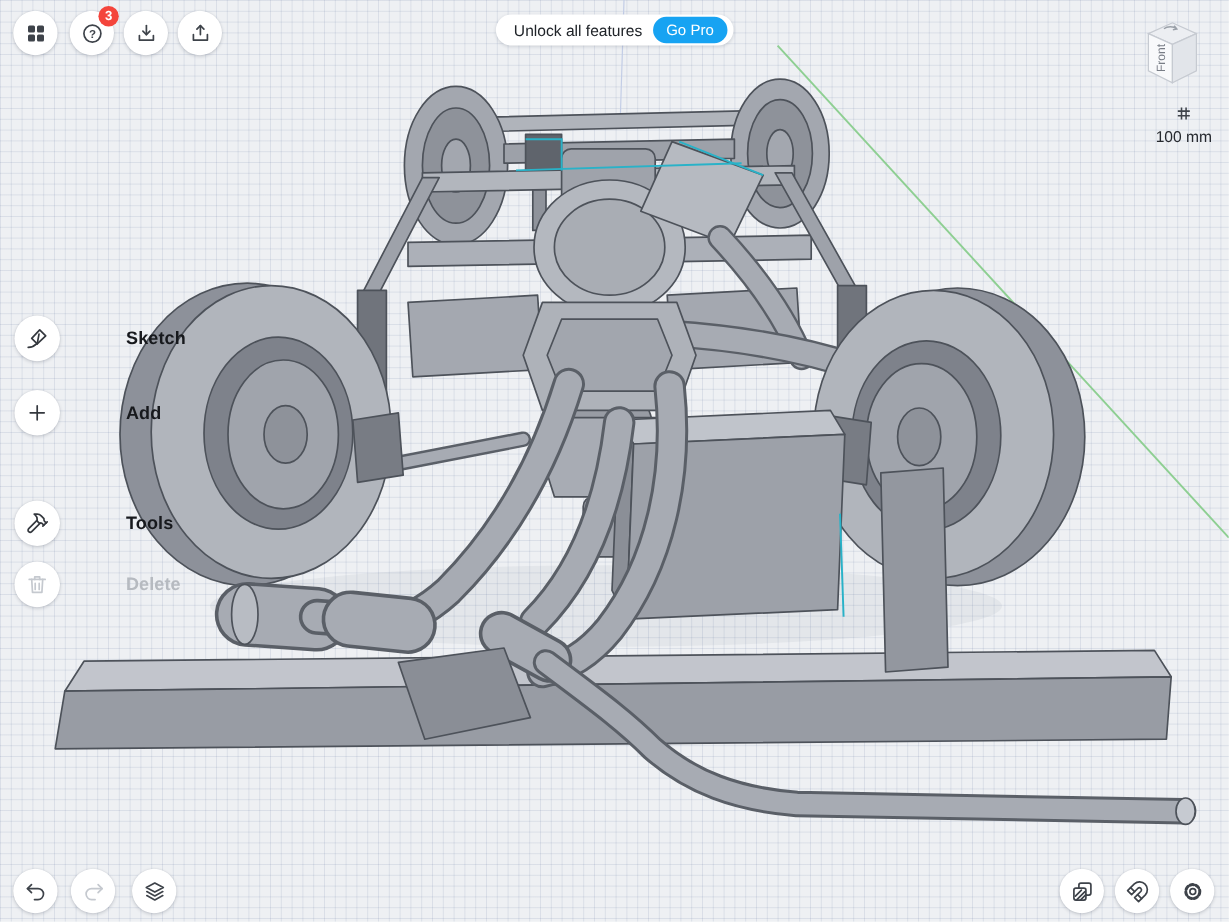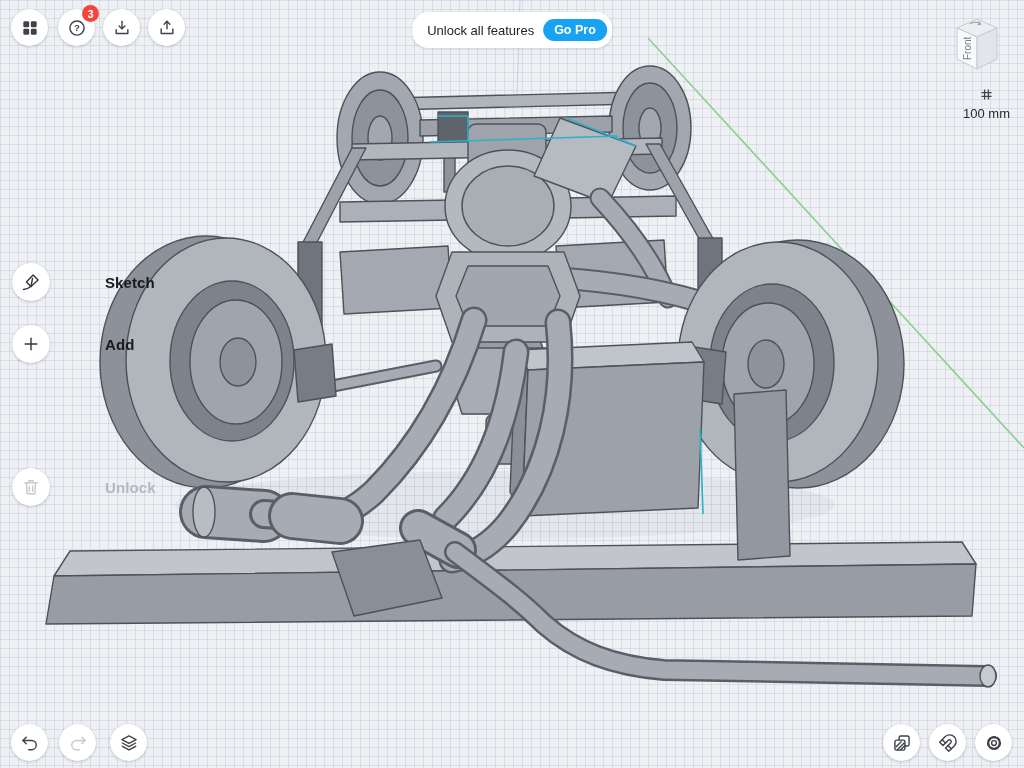--- a/index.html
+++ b/index.html
@@ -32,28 +32,28 @@
   .icon-svg text{fill:currentColor;stroke:none;font:700 11.5px "Liberation Sans",sans-serif;}
 
   .badge{
     position:absolute;top:-4px;right:-4px;width:17px;height:17px;border-radius:50%;
     background:#f4453c;color:#fff;font-size:11px;font-weight:700;
     display:flex;align-items:center;justify-content:center;
   }
 
   .promo{
     position:absolute;top:12px;left:50%;transform:translateX(-50%);
-    height:36px;background:#fff;border-radius:16px;
+    height:26px;background:#fff;border-radius:16px;
     display:flex;align-items:center;gap:9px;padding:0 5px 0 15px;
     box-shadow:0 1px 3px rgba(25,35,55,.16);
     font-size:13px;color:#202429;white-space:nowrap;
   }
   .gopro{
     background:#17a3f2;color:#fff;border-radius:12px;
-    padding:4px 11px;font-size:12.5px;font-weight:700;
+    padding:4px 11px;font-size:12.5px;font-weight:400;
   }
 
   .viewcube{position:absolute;top:12px;right:18px;width:58px;height:62px;}
   .gridsize{
     position:absolute;top:88px;right:14px;display:flex;align-items:center;gap:5px;
     font-size:13px;font-weight:500;color:#26292e;flex-direction:column;
   }
 
   .menu-item{position:absolute;left:12px;display:flex;align-items:center;gap:11px;}
   .menu-circle{
@@ -270,31 +270,41 @@
   <div class="menu-item" style="top:325px">
     <span class="menu-circle">
         <svg class="icon-svg" viewBox="0 0 24 24">
       <path d="M12 5v14M5 12h14"></path>
     </svg>
       </span>
     <span class="menu-label">Add</span>
   </div>
 
 
+  <div class="menu-item" style="top:417px">
+    <span class="menu-circle">
+        <svg class="icon-svg" viewBox="0 0 24 24">
+      <path d="m15 12-8.5 8.5a2.12 2.12 0 1 1-3-3L12 9"></path>
+      <path d="M17.64 15 22 10.64"></path>
+      <path d="m20.91 11.7-1.25-1.25c-.6-.6-.93-1.4-.93-2.25v-.86L16.01 4.6a5.56 5.56 0 0 0-3.94-1.64H9l.92.82A6.18 6.18 0 0 1 12 8.4v1.56l2 2h2.47l2.26 1.91"></path>
+    </svg>
+      </span>
+    <span class="menu-label">Tools</span>
+  </div>
 
   <div class="menu-item disabled" style="top:468px">
     <span class="menu-circle">
         <svg class="icon-svg" viewBox="0 0 24 24">
       <path d="M4 7h16"></path>
           <path d="M9.5 7V4.5h5V7"></path>
           <path d="M6.5 7l.8 13h9.4l.8-13"></path>
           <path d="M10 11v6M14 11v6"></path>
     </svg>
       </span>
-    <span class="menu-label">Unlock</span>
+    <span class="menu-label">Delete</span>
   </div>
 
   <button class="circle-btn" style="top:724px;left:11px">
     <svg class="icon-svg" viewBox="0 0 24 24">
       <path d="M7.5 5 3.5 9l4 4"></path>
         <path d="M3.5 9H14a5.5 5.5 0 0 1 0 11h-3.5"></path>
     </svg>
   </button>
   <button class="circle-btn disabled" style="top:724px;left:59px">
     <svg class="icon-svg" viewBox="0 0 24 24">

